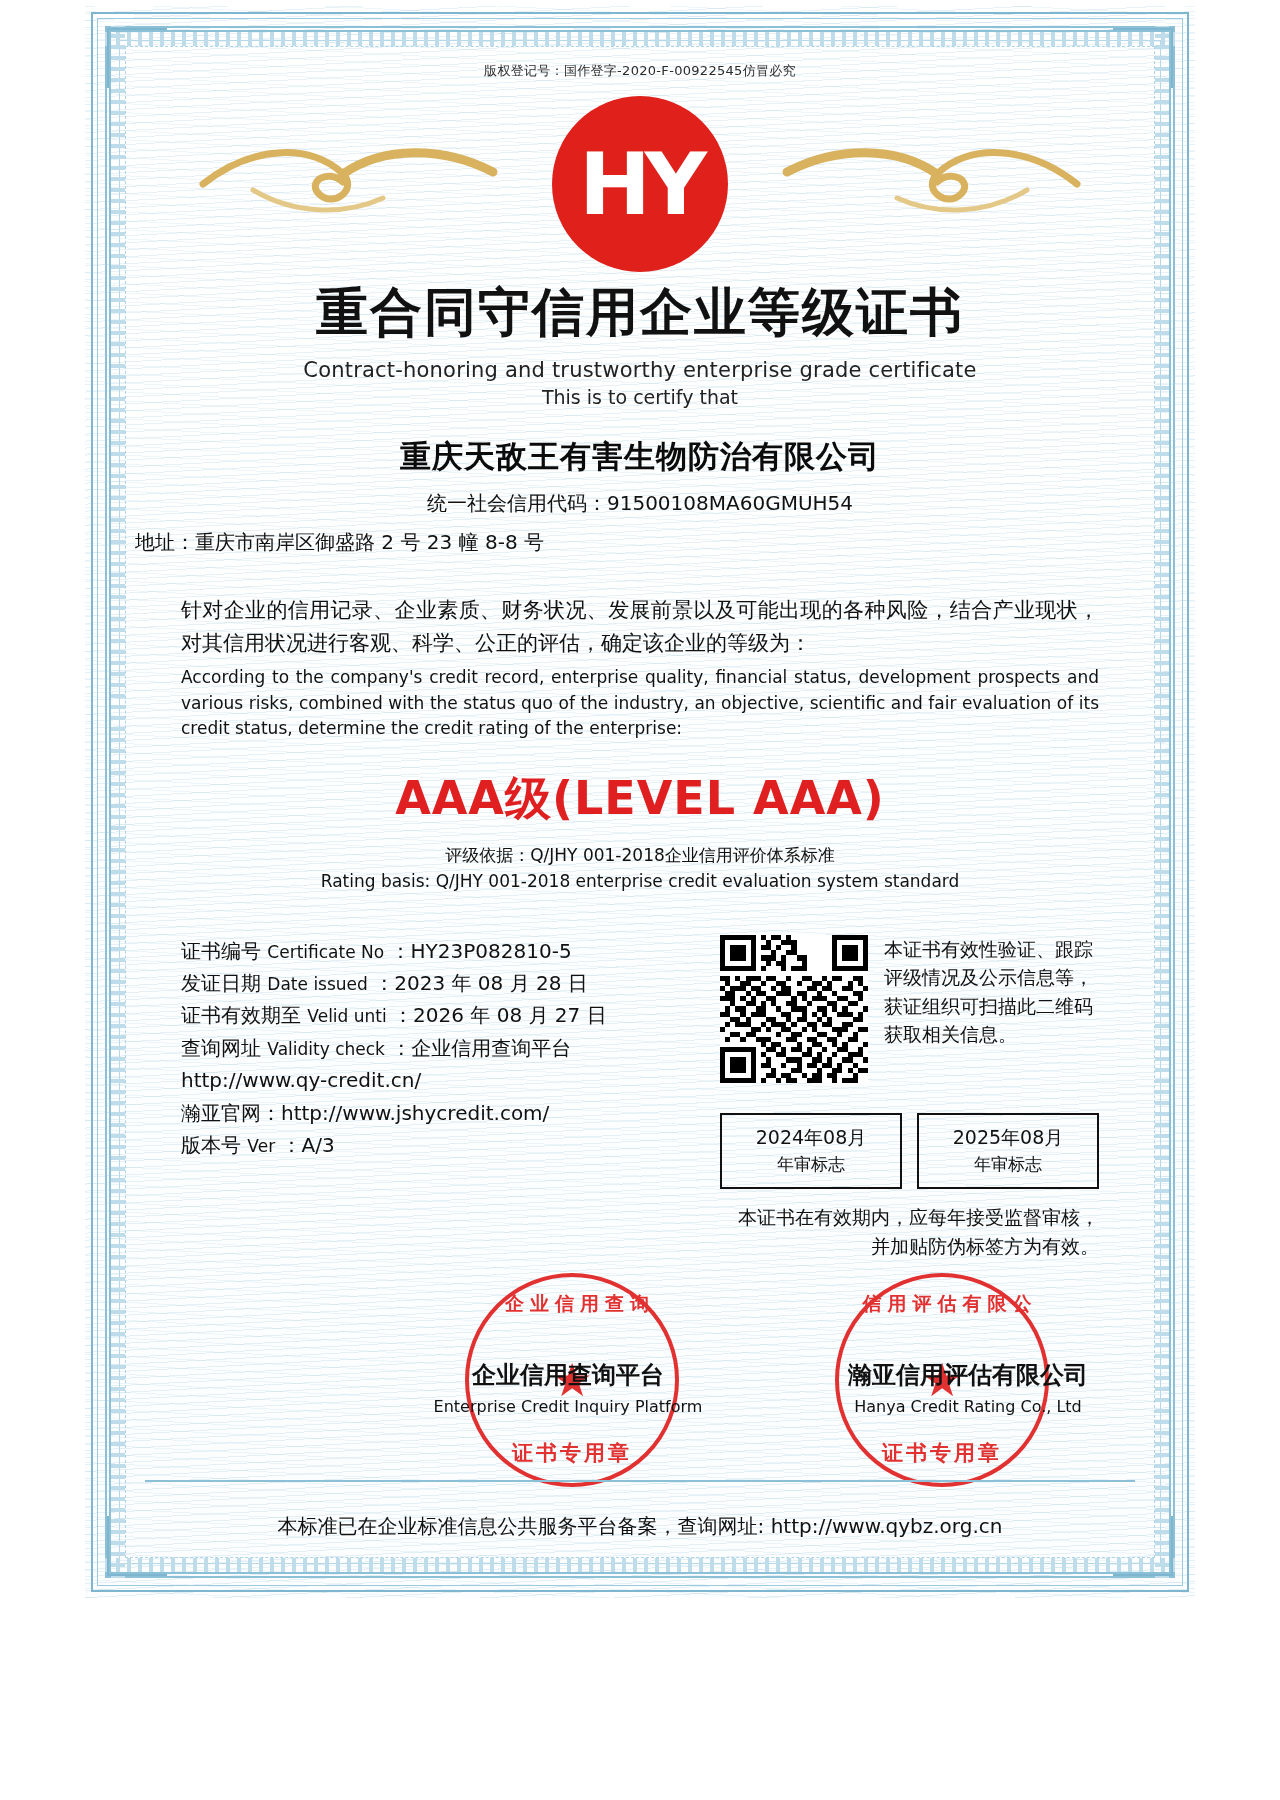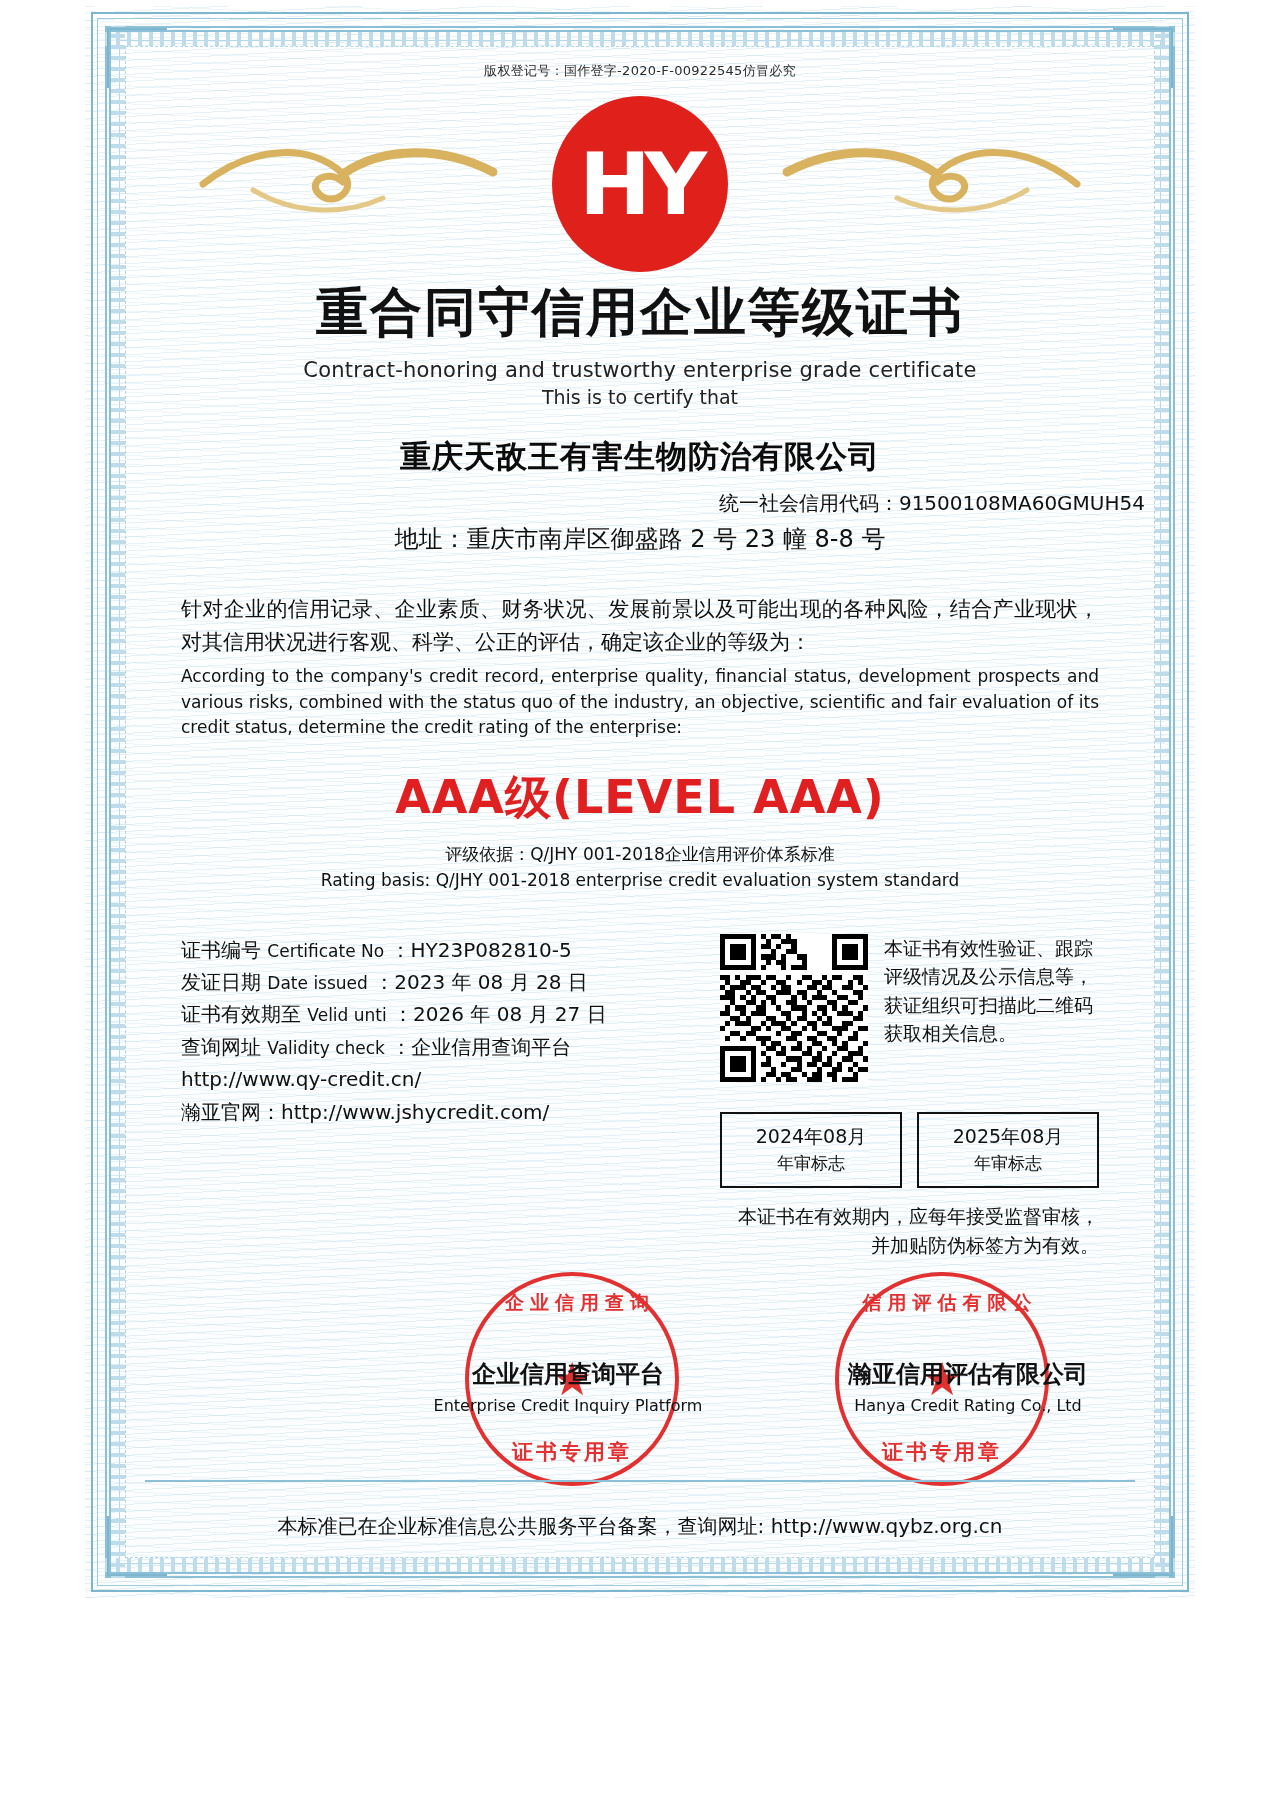--- a/index.html
+++ b/index.html
@@ -66,22 +66,22 @@
     letter-spacing:2px;margin-top:6px;
   }
   .title-en{
     text-align:center;font-size:21px;color:#222;margin-top:10px;letter-spacing:.2px;
   }
   .certify-cn{text-align:center;font-size:25px;color:#111;margin-top:22px;}
   .certify-en{text-align:center;font-size:19px;color:#222;margin-top:4px;}
   .company{
     text-align:center;font-size:31px;font-weight:bold;color:#0b0b0b;margin-top:28px;letter-spacing:1px;
   }
-  .uscc{text-align:right;font-size:20px;color:#111;margin-top:12px;}
-  .addr{text-align:center;font-size:24px;color:#111;margin-top:6px;}
+  .uscc{text-align:center;font-size:20px;color:#111;margin-top:12px;}
+  .addr{font-size:20px;color:#111;margin-top:12px;}
 
   .para{margin:38px 46px 0 46px;}
   .para .cn{font-size:21px;color:#111;line-height:1.55;text-align:justify;}
   .para .en{font-size:17px;color:#111;line-height:1.5;margin-top:6px;text-align:justify;}
 
   .level{
     text-align:center;font-size:46px;font-weight:bold;color:#e02020;
     margin-top:26px;letter-spacing:1px;
   }
   .basis-cn{text-align:center;font-size:17px;color:#111;margin-top:14px;}
@@ -212,20 +212,25 @@
           <span class="lbl-en">Velid unti</span>
           <span>：2026 年 08 月 27 日</span>
         </div>
         <div>
           <span>查询网址</span>
           <span class="lbl-en">Validity check</span>
           <span>：企业信用查询平台</span>
         </div>
         <div>http://www.qy-credit.cn/</div>
         <div>瀚亚官网：http://www.jshycredit.com/</div>
+        <div>
+          <span>版本号</span>
+          <span class="lbl-en">Ver</span>
+          <span>：A/3</span>
+        </div>
       </div>
 
       <div class="right-col">
         <div class="qr-row">
           <svg class="qr" viewBox="0 0 29 29" shape-rendering="crispEdges">
             <rect width="29" height="29" fill="#fff"></rect>
             <g fill="#000">
               <rect x="0" y="0" width="7" height="1"></rect>
                 <rect x="0" y="6" width="7" height="1"></rect>
               <rect x="0" y="0" width="1" height="7"></rect>

